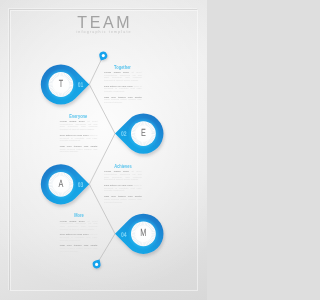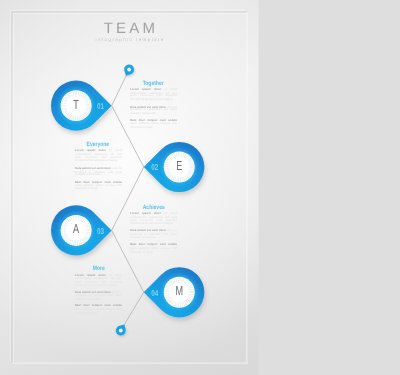--- a/index.html
+++ b/index.html
@@ -10,21 +10,21 @@
      background:
        radial-gradient(ellipse 120% 90% at 50% 42%, rgba(255,255,255,.85) 0%, rgba(255,255,255,0) 62%),
        linear-gradient(160deg,#e3e3e3 0%,#ededed 35%,#e7e7e7 65%,#d8d8d8 100%);}
   .panel{position:absolute;left:9px;top:9px;right:9px;bottom:9px;
      border-top:1px solid rgba(150,150,150,.22);
      border-left:1px solid rgba(150,150,150,.22);
      border-right:1px solid rgba(255,255,255,.5);
      border-bottom:1px solid rgba(255,255,255,.5);
      box-shadow:inset 1px 1px 0 rgba(255,255,255,.45), -1px -1px 0 rgba(255,255,255,.35);}
   .title{position:absolute;left:0;top:16px;width:207px;text-align:center;
-     font-size:12px;letter-spacing:2.6px;color:#a2a2a2;font-weight:400;
+     font-size:16px;letter-spacing:2.6px;color:#a2a2a2;font-weight:400;
      text-indent:2.6px;line-height:13px;}
   .subtitle{position:absolute;left:0;top:30px;width:207px;text-align:center;
      font-size:3.6px;letter-spacing:1.15px;color:#c4c4c4;text-indent:1.15px;line-height:5px;}
 
   svg.art{position:absolute;left:0;top:0;width:207px;height:300px;overflow:visible;}
   svg.art text{text-rendering:geometricPrecision;}
   .stage{opacity:0.999;}
 
   .blk{position:absolute;width:37.5px;}
   .blk .hd{font-size:5.0px;font-weight:700;color:#57c3ed;letter-spacing:0;

